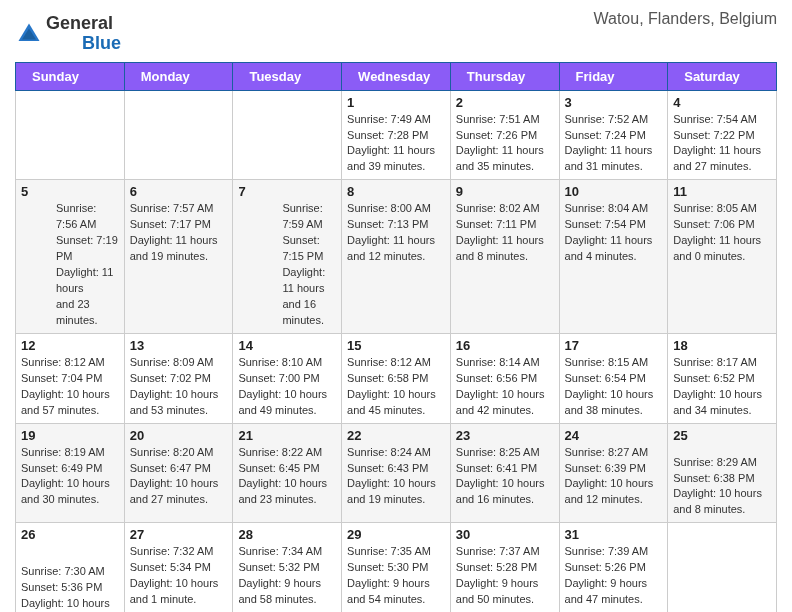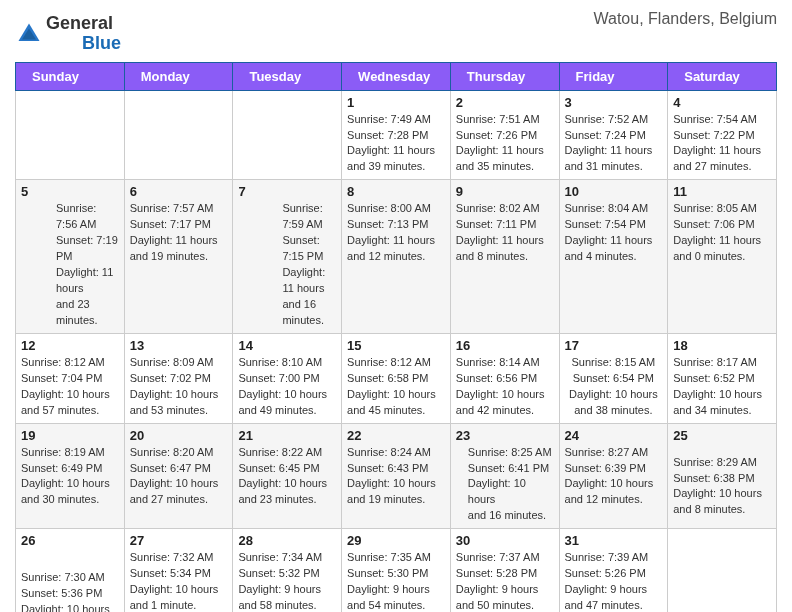--- a/index.html
+++ b/index.html
@@ -252,21 +252,21 @@
           </td>
           <td>
             <div class="day-number">16</div>
             <div class="day-info" style="white-space: pre-line;">Sunrise: 8:14 AM
 Sunset: 6:56 PM
 Daylight: 10 hours
 and 42 minutes.</div>
           </td>
           <td>
             <div class="day-number">17</div>
-            <div class="day-info" style="white-space: pre-line; text-align: center;">Sunrise: 8:15 AM
+            <div class="day-info" style="white-space: pre-line;">Sunrise: 8:15 AM
 Sunset: 6:54 PM
 Daylight: 10 hours
 and 38 minutes.</div>
           </td>
           <td>
             <div class="day-number">18</div>
             <div class="day-info" style="white-space: pre-line;">Sunrise: 8:17 AM
 Sunset: 6:52 PM
 Daylight: 10 hours
 and 34 minutes.</div>
@@ -296,21 +296,21 @@
           </td>
           <td>
             <div class="day-number">22</div>
             <div class="day-info" style="white-space: pre-line;">Sunrise: 8:24 AM
 Sunset: 6:43 PM
 Daylight: 10 hours
 and 19 minutes.</div>
           </td>
           <td>
             <div class="day-number">23</div>
-            <div class="day-info" style="white-space: pre-line; margin-left: 12px;">Sunrise: 8:25 AM
+            <div class="day-info" style="white-space: pre-line;">Sunrise: 8:25 AM
 Sunset: 6:41 PM
 Daylight: 10 hours
 and 16 minutes.</div>
           </td>
           <td>
             <div class="day-number">24</div>
             <div class="day-info" style="white-space: pre-line;">Sunrise: 8:27 AM
 Sunset: 6:39 PM
 Daylight: 10 hours
 and 12 minutes.</div>

